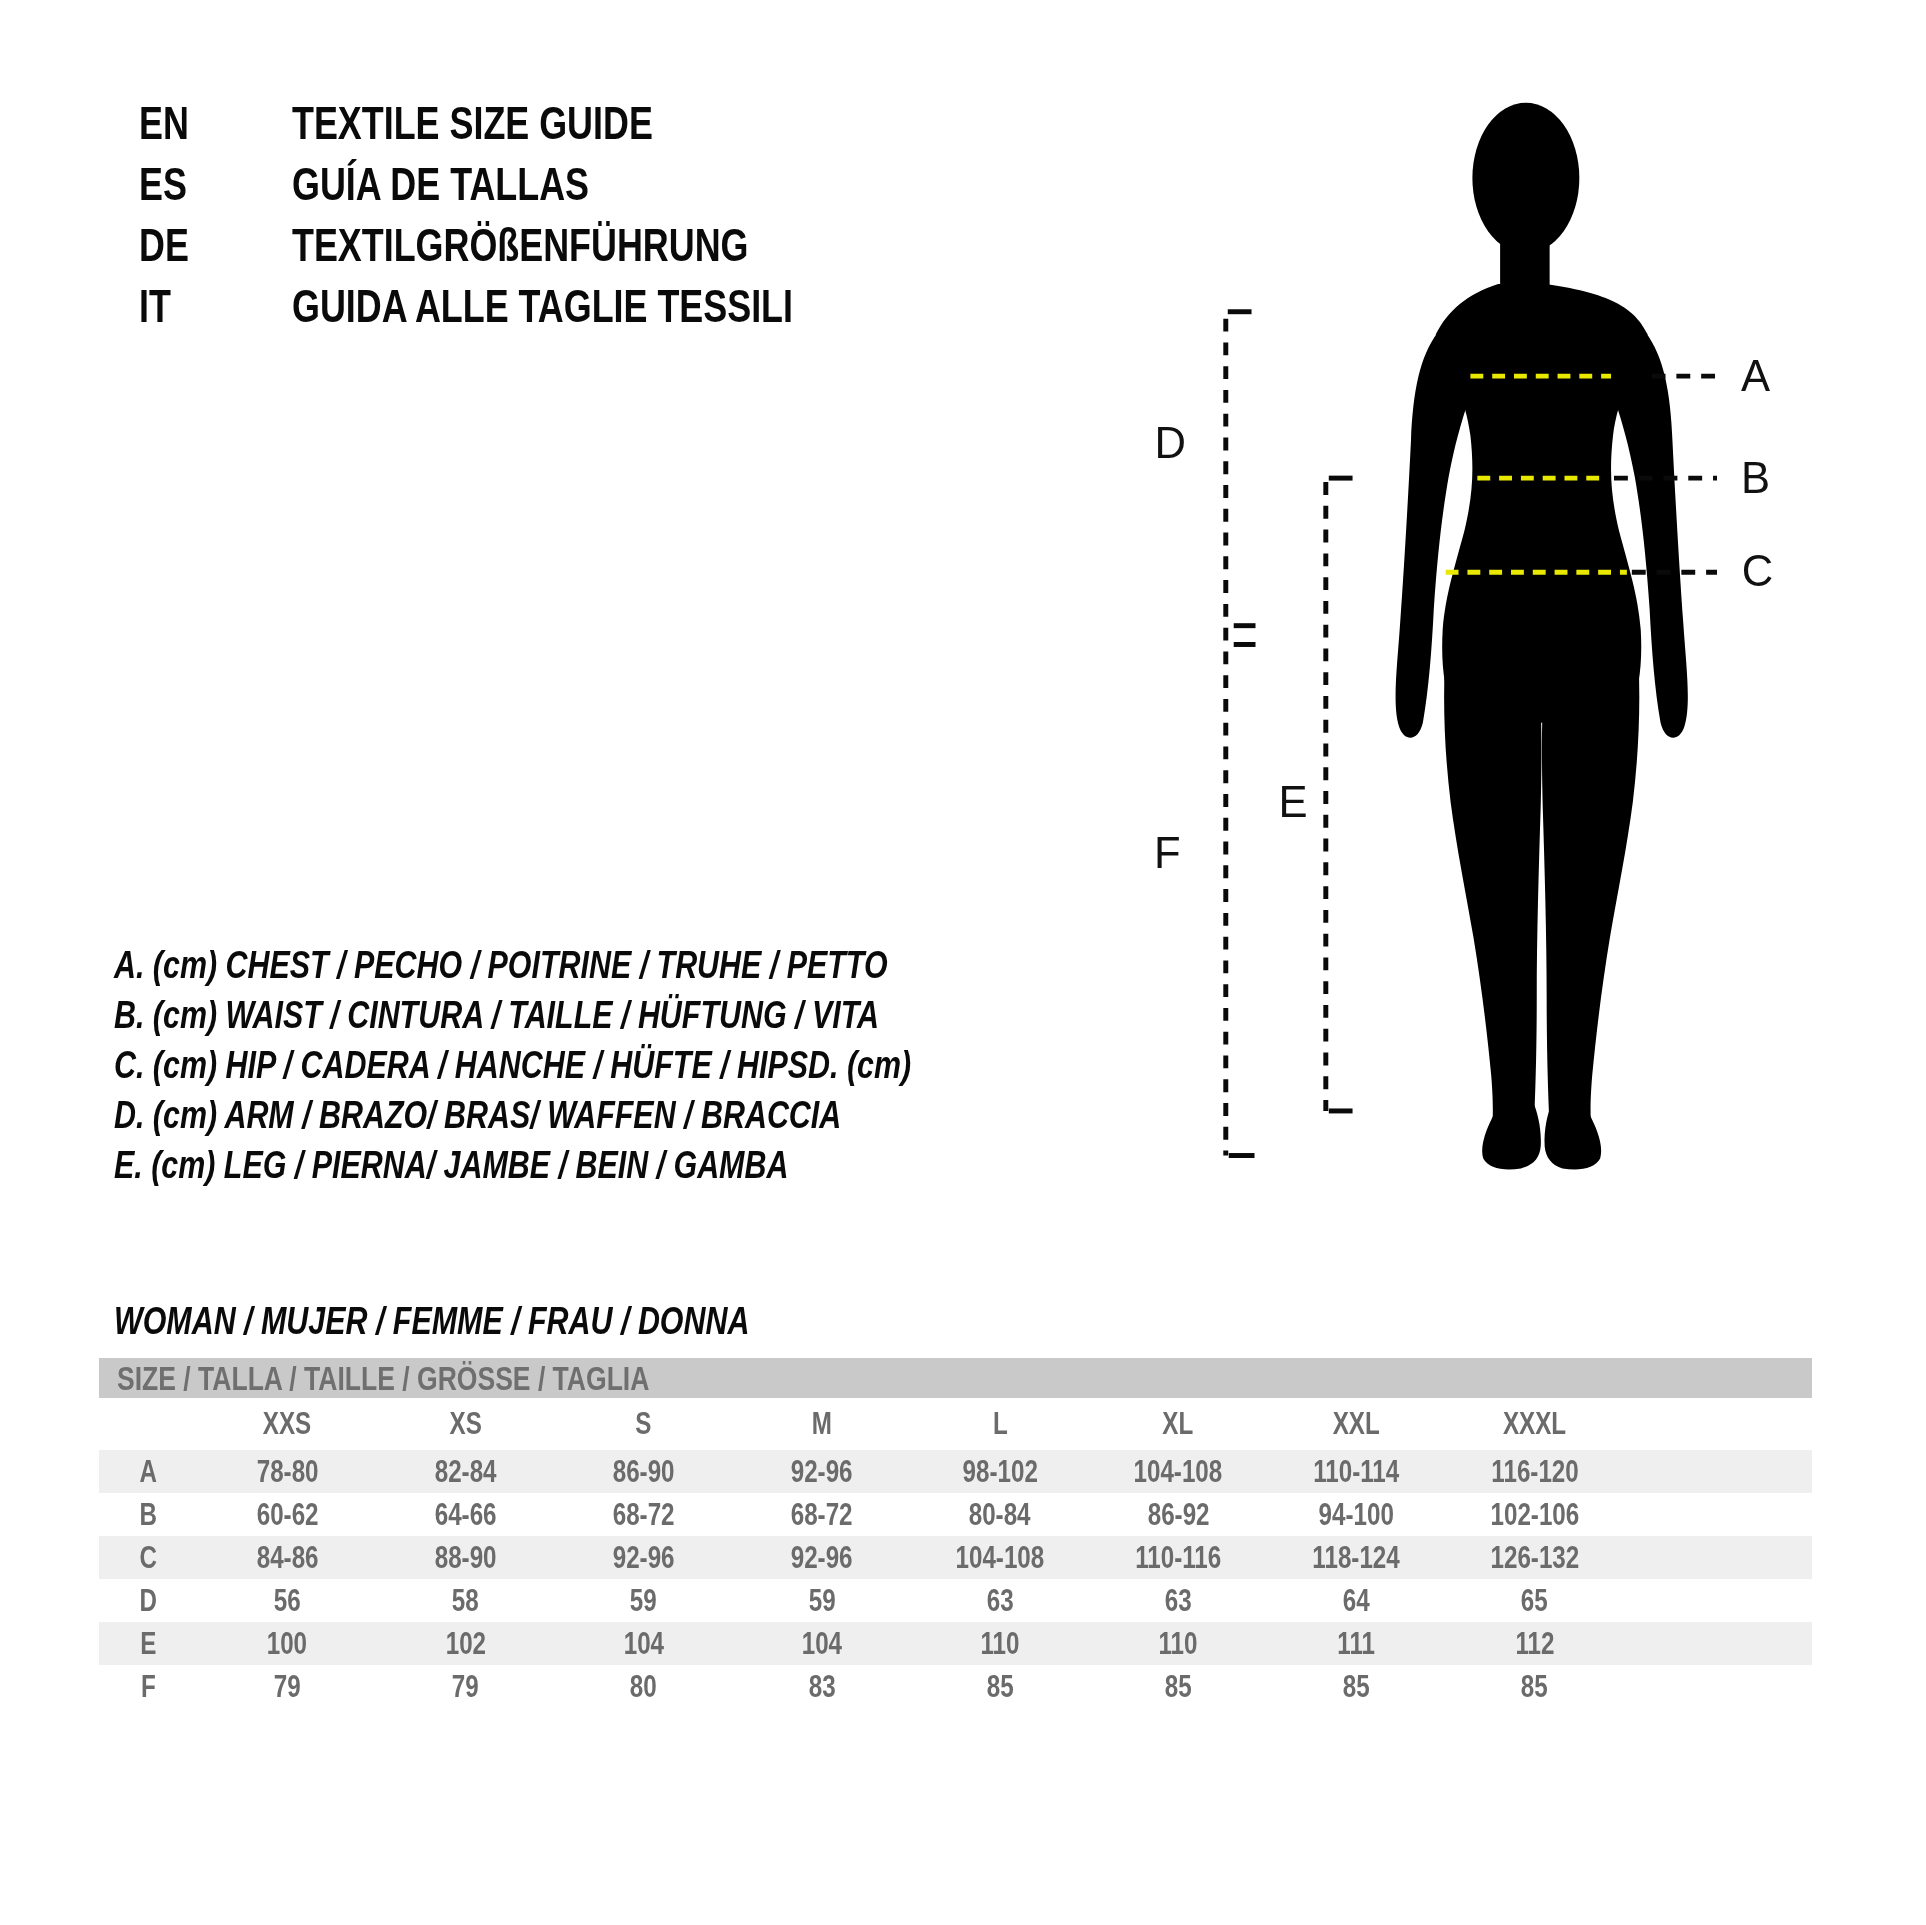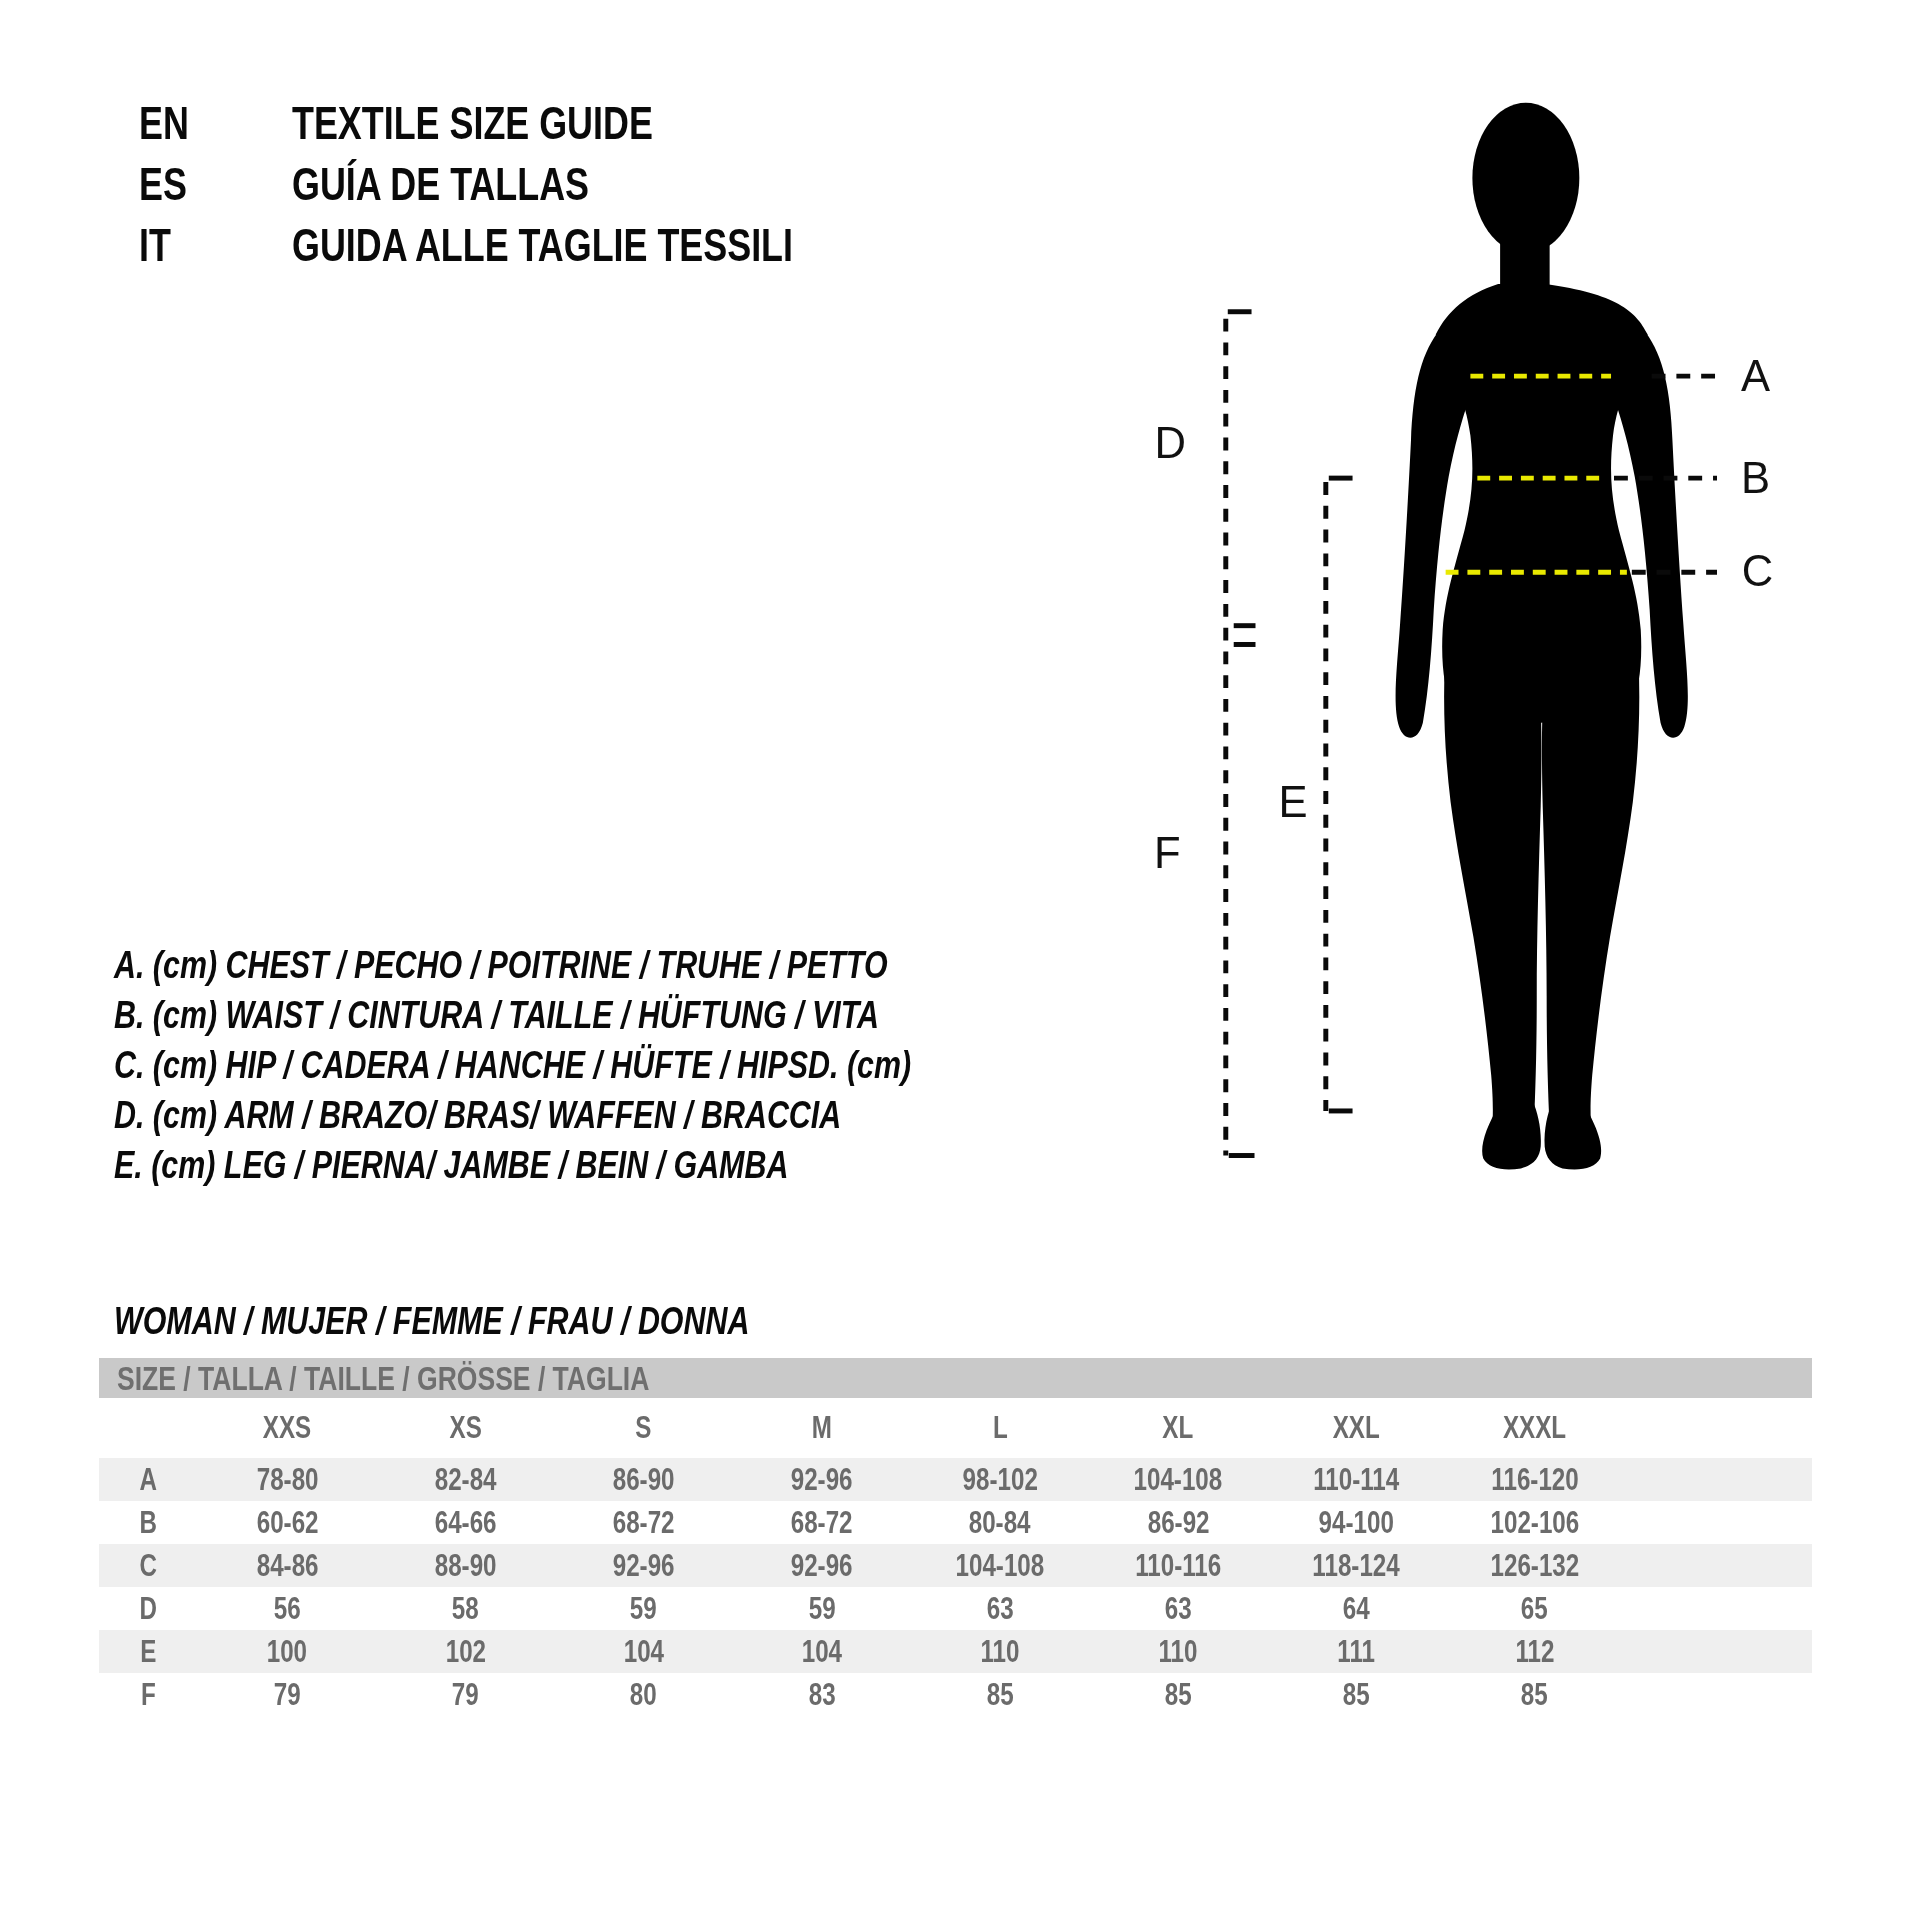--- a/index.html
+++ b/index.html
@@ -22,21 +22,21 @@
 
   
   .woman-heading{position:absolute;left:114px;top:1299px;height:44px;display:flex;align-items:center;font-size:39px;font-weight:600;font-style:italic;}
 
   
   .table-wrap{position:absolute;left:99px;top:1358px;width:1713px;}
   .size-header{height:40px;background:var(--table-header-bg,#c9c9c9);display:flex;align-items:center;
     padding-left:18px;box-sizing:border-box;font-size:34px;font-weight:600;color:#6f6f6f;}
   table.sizes{border-collapse:collapse;table-layout:fixed;width:1713px;color:var(--table-text,#6b6b6b);}
   table.sizes td{padding:0;text-align:center;font-size:31px;font-weight:600;vertical-align:middle;}
-  tr.sizes-row{height:60px;}
+  tr.sizes-row{height:52px;}
   tr.data-row{height:43px;}
   tr.alt{background:var(--row-alt-bg,#efefef);}
 
   
   .figure{position:absolute;left:1089px;top:79px;width:743px;height:1129px;}
   .figure svg{display:block;width:743px;height:1129px;}
   .mline{stroke:#0a0a0a;stroke-width:5;fill:none;}
   .mline-accent{stroke:var(--accent-dash,#e9e900);stroke-width:5;fill:none;}
   .fig-label{font-family:"Liberation Sans","DejaVu Sans",sans-serif;font-size:44px;fill:#111;}
 </style>
@@ -44,20 +44,24 @@
 <body>
 
 <div class="lang-block">
   <div class="lang-row">
     <span class="lang-code"><span class="cx">EN</span></span>
     <span class="cx">TEXTILE SIZE GUIDE</span>
   </div>
   <div class="lang-row">
     <span class="lang-code"><span class="cx">ES</span></span>
     <span class="cx">GUÍA DE TALLAS</span>
+  </div>
+  <div class="lang-row">
+    <span class="lang-code"><span class="cx">DE</span></span>
+    <span class="cx">TEXTILGRÖßENFÜHRUNG</span>
   </div>
   <div class="lang-row">
     <span class="lang-code"><span class="cx">IT</span></span>
     <span class="cx">GUIDA ALLE TAGLIE TESSILI</span>
   </div>
 </div>
 
 <div class="list-block">
   <div class="list-row">
       <span class="cx">A. (cm) CHEST / PECHO / POITRINE / TRUHE / PETTO</span>

